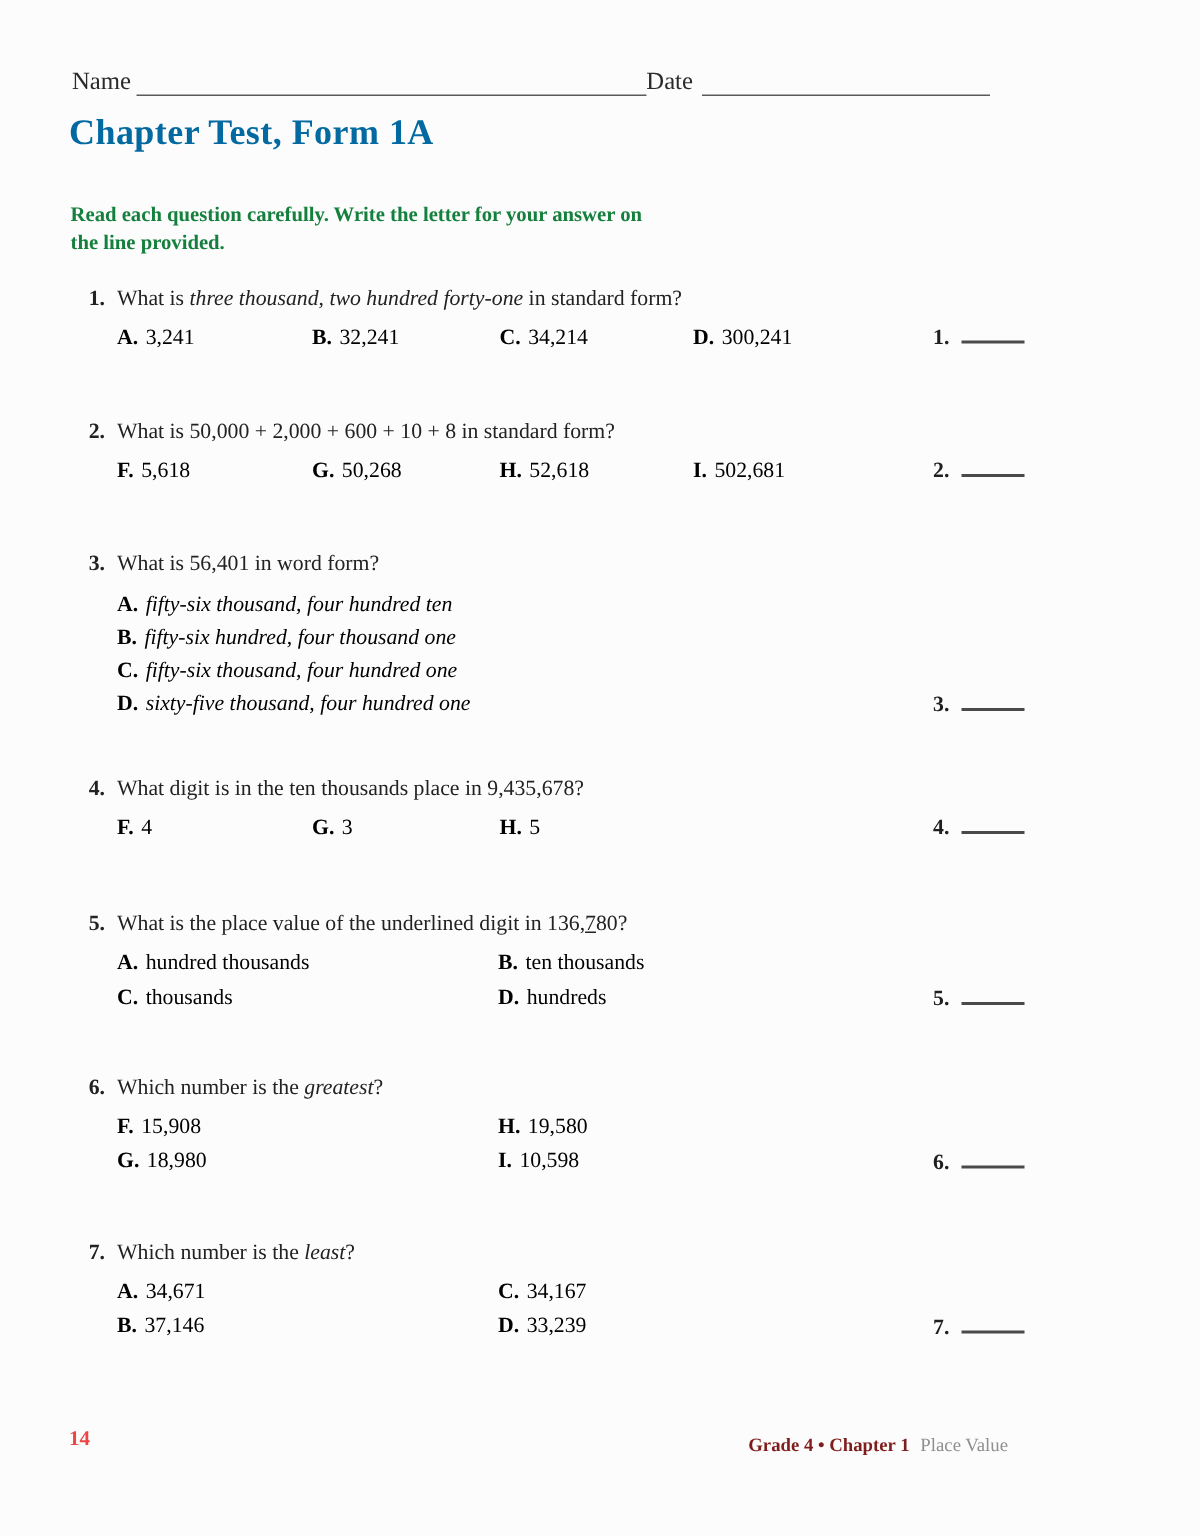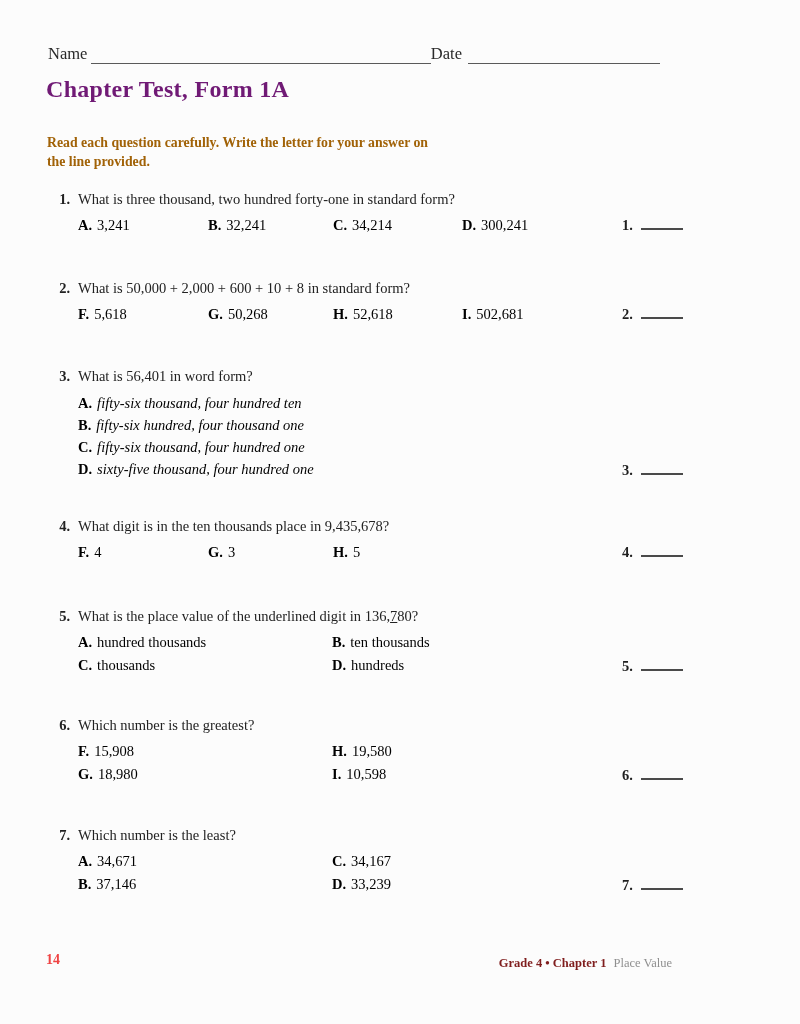--- a/index.html
+++ b/index.html
@@ -24,39 +24,39 @@
   .blank-line{
     border-bottom:1.5px solid #5a5a5a;
     height:17px;
   }
   .name-line{flex:1;margin-left:4px;}
   .date-line{width:192px;margin-left:6px;}
   .header-row .label{white-space:nowrap;}
   
   .page-title{
     position:absolute;left:46px;top:76px;
-    font-size:24px;font-weight:bold;color:#701a75;
+    font-size:24px;font-weight:bold;color:#0369a1;
     letter-spacing:0.3px;
   }
   
   .instructions{
     position:absolute;left:47px;top:133px;
-    font-size:13.8px;font-weight:bold;line-height:19px;color:#a16207;
+    font-size:13.8px;font-weight:bold;line-height:19px;color:#15803d;
   }
   
   .question{
     position:absolute;left:48px;width:640px;
   }
   .q-line{
     display:flex;font-size:14.5px;line-height:20px;color:#222;
   }
   .q-num{
     font-weight:bold;width:22px;text-align:right;margin-right:8px;flex:none;
   }
-  .seg-em{}
+  .seg-em{font-style:italic;}
   .seg-u{text-decoration:underline;}
   .options{
     margin-left:30px;margin-top:6px;font-size:14.5px;color:#000000;
   }
   .options.row4{
     display:grid;grid-template-columns:130px 125px 129px 1fr;line-height:20px;
   }
   .options.col2{
     display:grid;grid-template-columns:254px 1fr;line-height:21.5px;row-gap:1px;
   }

